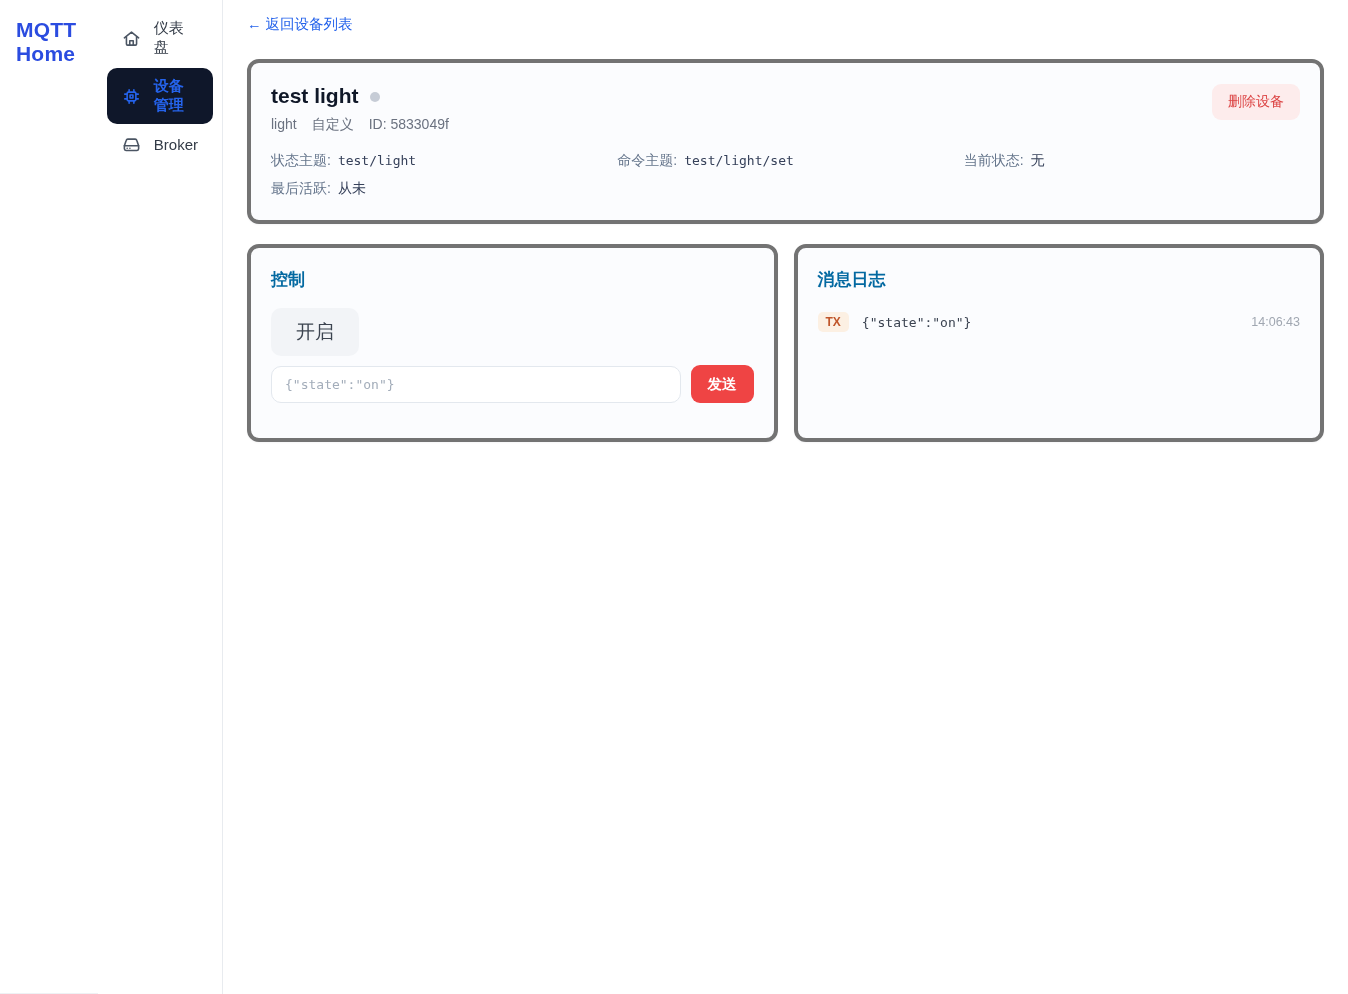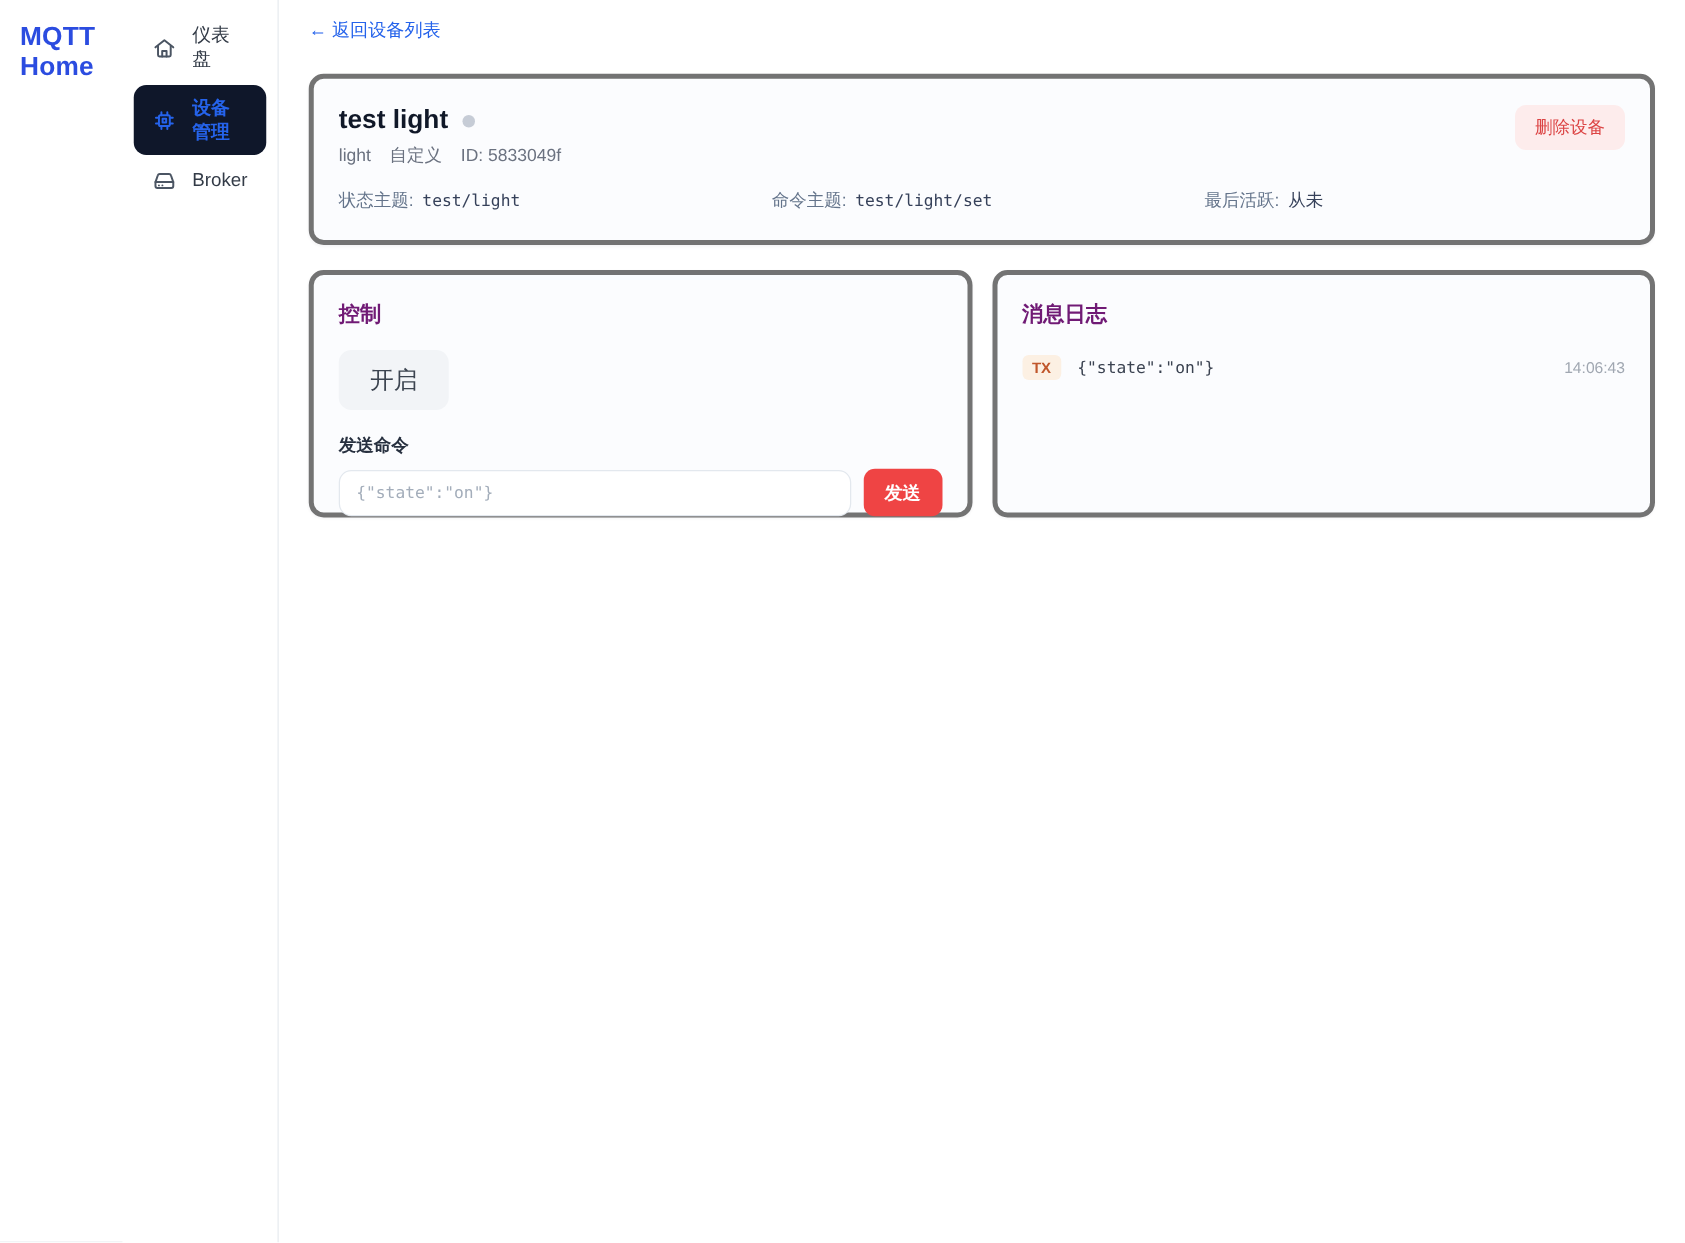--- a/index.html
+++ b/index.html
@@ -74,21 +74,21 @@
     column-gap:16px; row-gap:10px;
     font-size:14px;
     gap:10px;
   }
   .flabel { color:#64748b; margin-right:7px; }
   .fvalue { color:#36415a; }
   .mono { font-family:"DejaVu Sans Mono", monospace; font-size:13px; }
 
   .cards-row { display:flex; gap:16px; margin-top:20px; }
   .panel { flex:1; height:198px; padding:20px; }
-  .panel-title { font-size:17px; font-weight:700; color:#701a75; }
+  .panel-title { font-size:17px; font-weight:700; color:#0369a1; }
 
   .power-btn {
     margin-top:17px;
     border:none; cursor:pointer;
     background:#f2f4f7; color:#3c4450;
     font-size:19px; padding:11px 25px; border-radius:10px;
     font-family:Liberation Sans, sans-serif;
     display:inline-block;
   }
   .cmd-label { margin-top:20px; font-size:14px; font-weight:700; color:#27303f; }
@@ -175,30 +175,32 @@
       <button class="delete-btn">删除设备</button>
     </div>
     <div class="device-fields">
       <div>
         <span class="flabel">状态主题:</span><span class="fvalue mono">test/light</span>
       </div>
       <div>
         <span class="flabel">命令主题:</span><span class="fvalue mono">test/light/set</span>
       </div>
       <div>
+        <span class="flabel">当前状态:</span><span class="fvalue">无</span>
+      </div>
+      <div>
         <span class="flabel">最后活跃:</span><span class="fvalue">从未</span>
       </div>
     </div>
   </section>
 
   <div class="cards-row">
     <section class="card panel">
       <h2 class="panel-title">控制</h2>
       <button class="power-btn">开启</button>
-      <div class="cmd-label">发送命令</div>
       <div class="cmd-row">
         <input class="cmd-input" type="text" placeholder="{&quot;state&quot;:&quot;on&quot;}" style="">
         <button class="send-btn">发送</button>
       </div>
     </section>
 
     <section class="card panel">
       <h2 class="panel-title">消息日志</h2>
       <div class="log-entry">
         <span class="tx-badge">TX</span>

